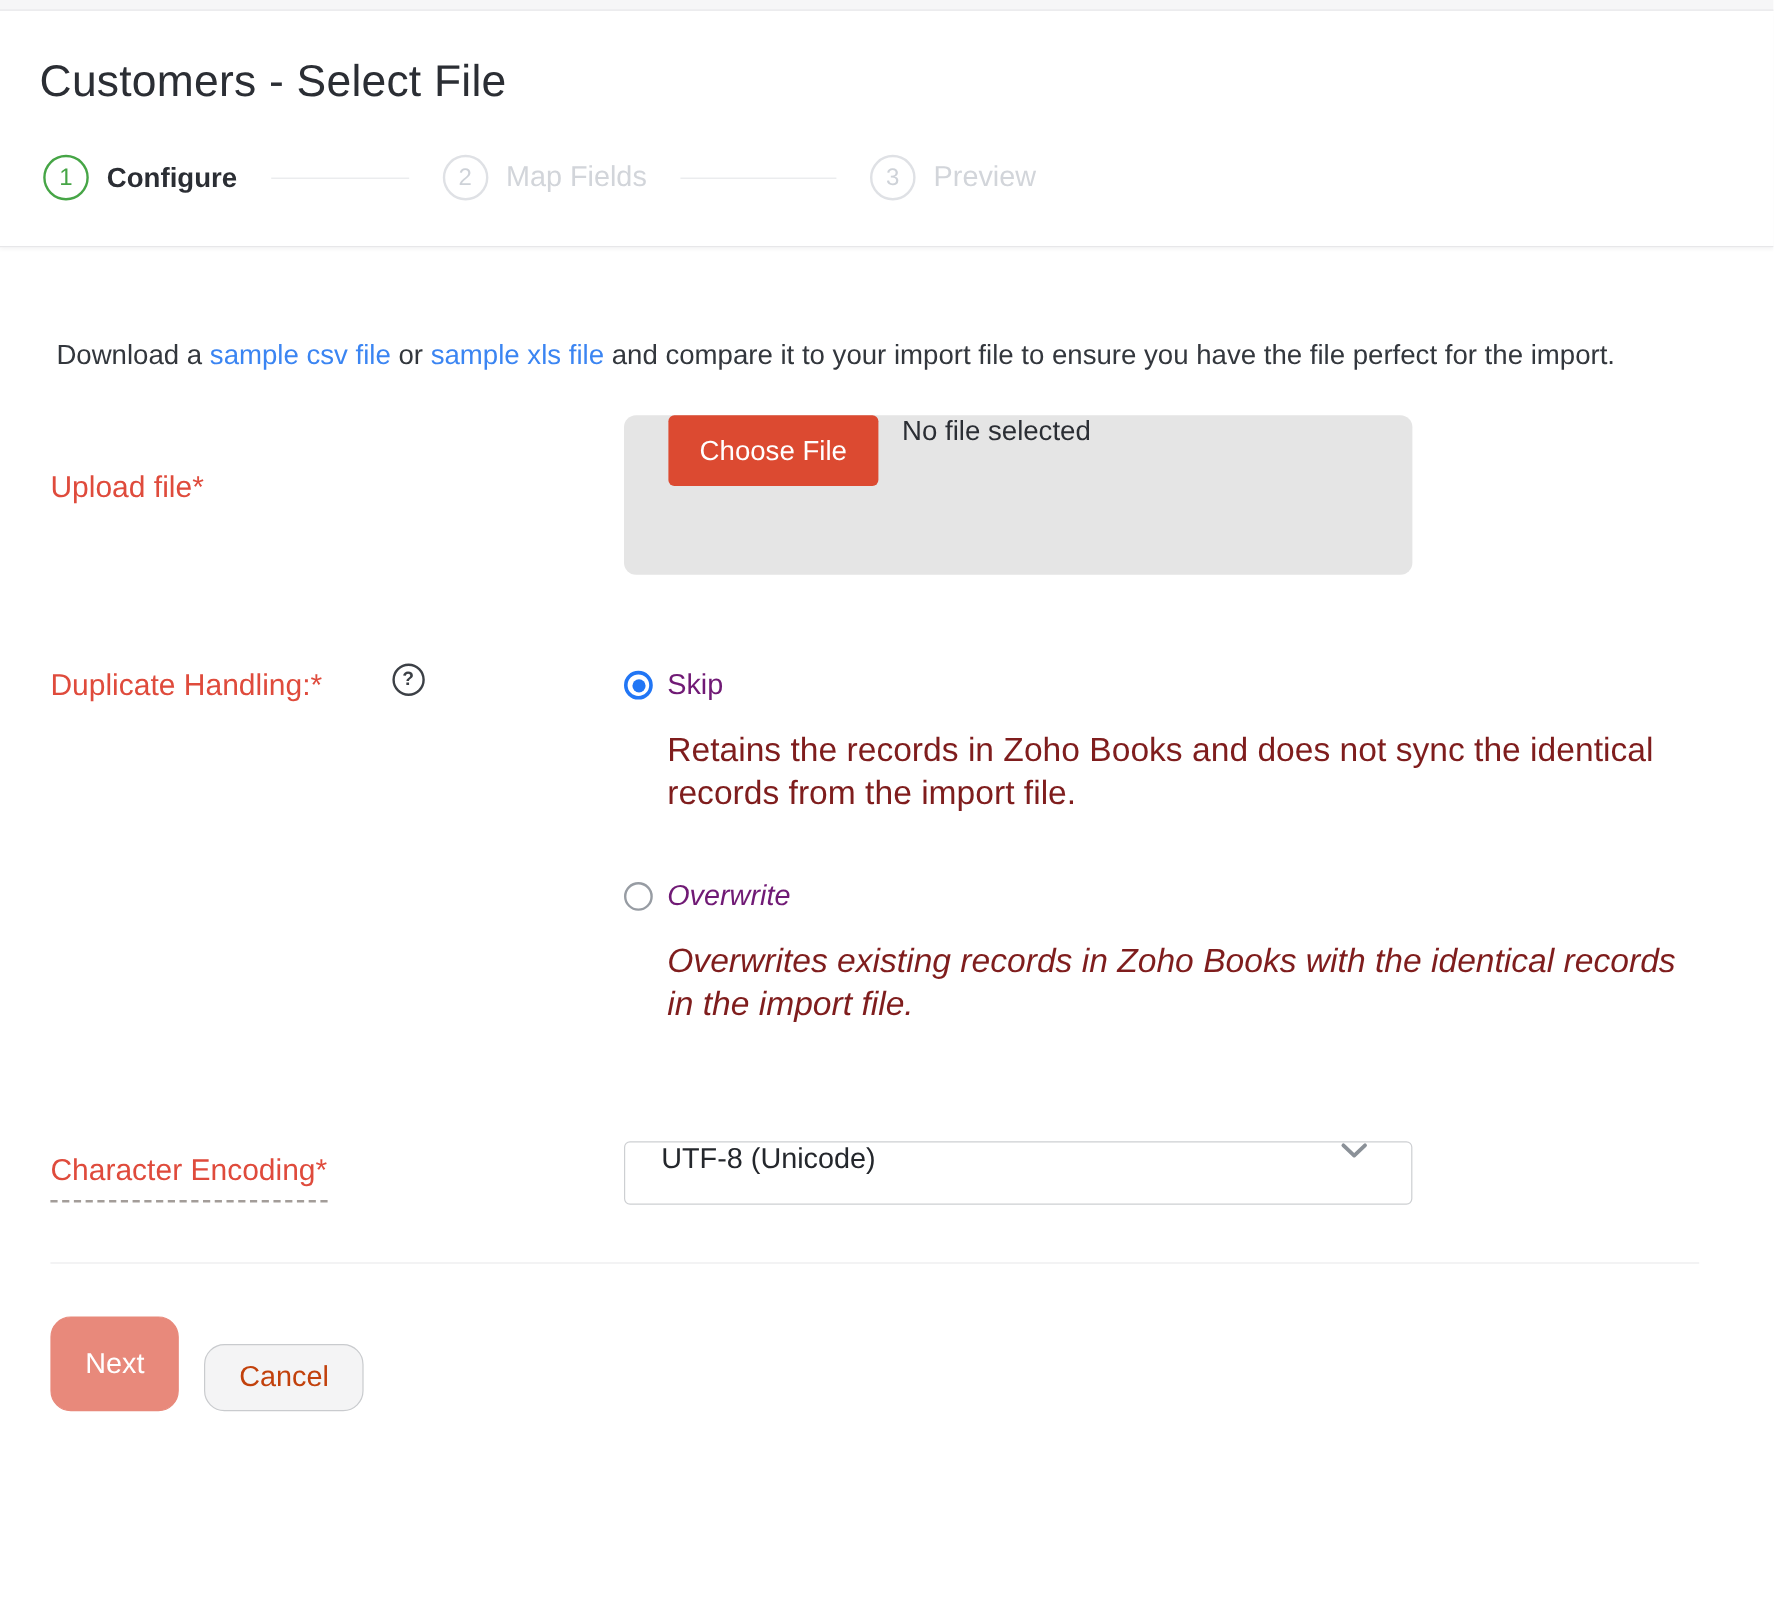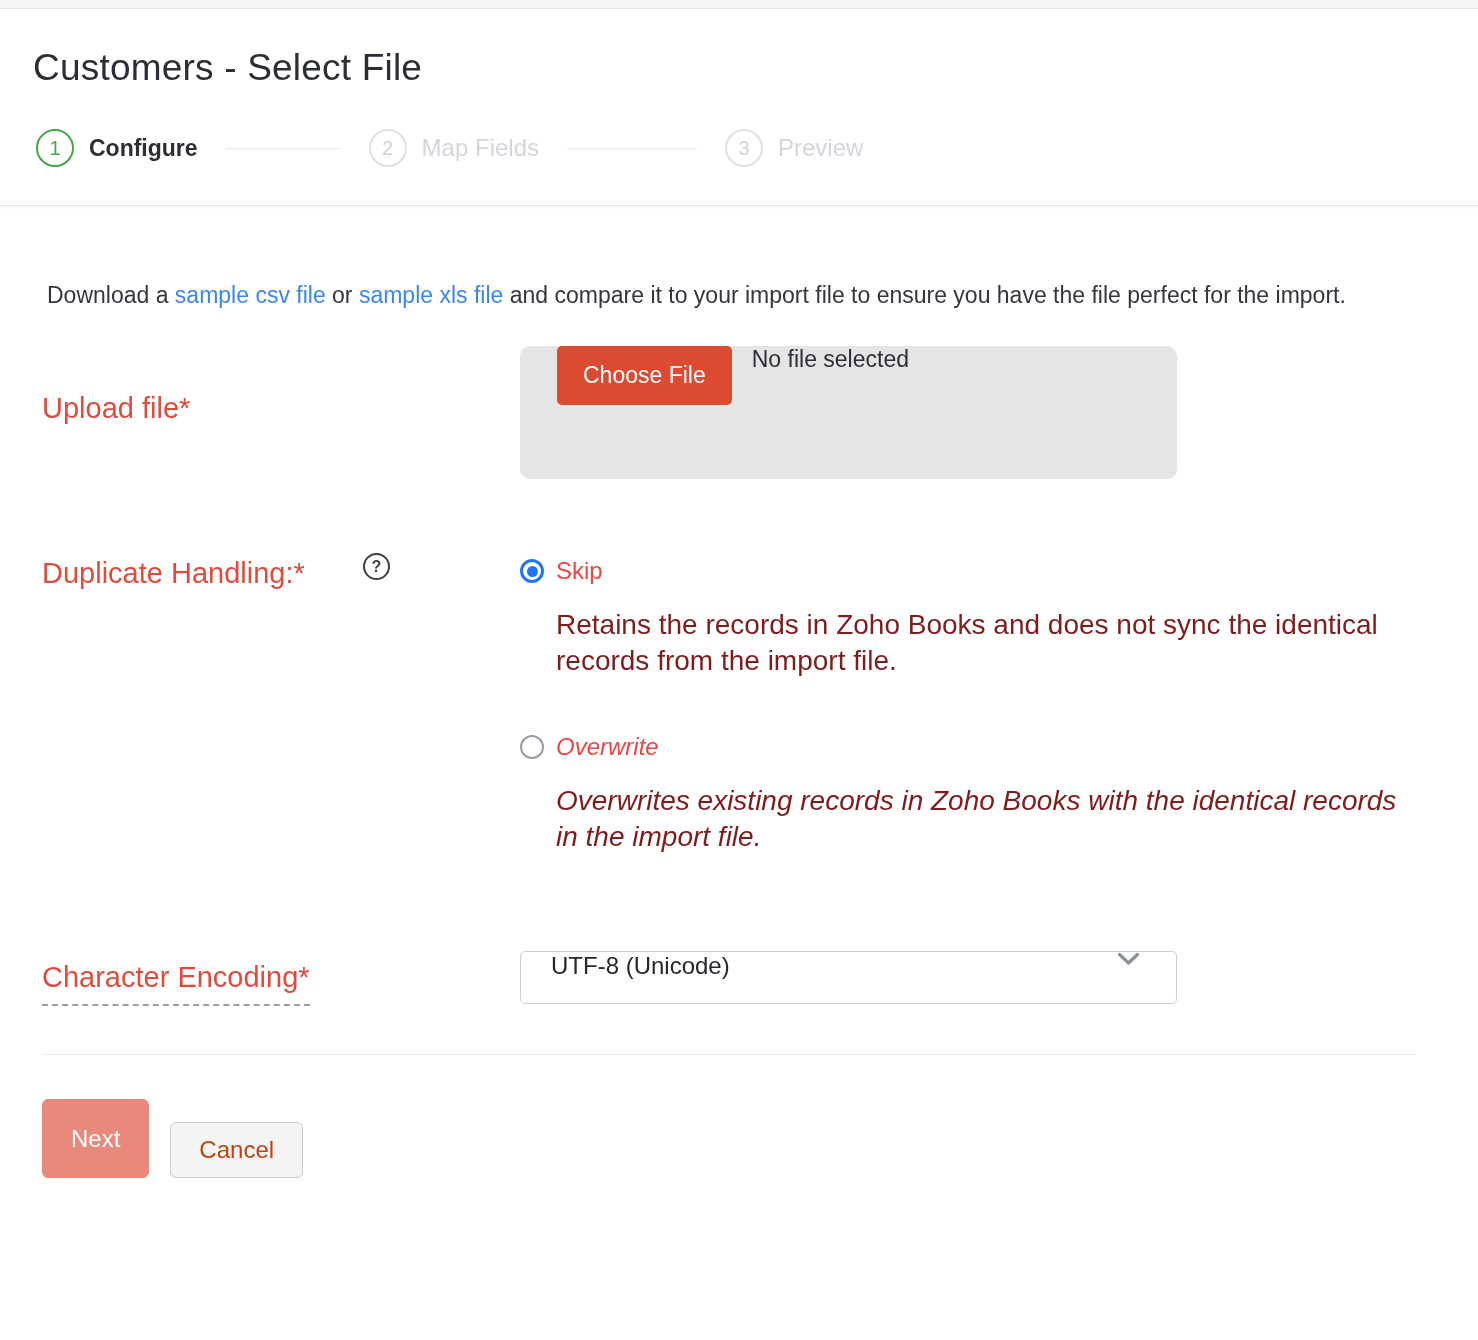--- a/index.html
+++ b/index.html
@@ -59,21 +59,21 @@
     margin-top: 68px;
     margin-left: 5px;
     max-width: 1345px;
     font-size: 23px;
     line-height: 42px;
     color: #33373d;
   }
   .link { color: #3b85f2; cursor: pointer; text-decoration: none; }
   .form-row { display: grid; grid-template-columns: 478px 1fr; }
   .field-label {
-    font-size: 29px;
+    font-size: 25px;
     color: #df4b3c;
     font-weight: 400;
   }
   
   .row-upload { margin-top: 30px; }
   .row-upload .field-label { padding-top: 46px; }
   .upload-card {
     width: 657px; height: 133px;
     background: #e5e5e5;
     border-radius: 10px;
@@ -121,21 +121,21 @@
     flex: none;
   }
   .radio.selected { border: 3px solid #2176f5; }
   .radio.selected::after {
     content: "";
     width: 11px; height: 11px;
     border-radius: 50%;
     background: #2176f5;
   }
   .radio.unselected { border: 2px solid #979ca3; }
-  .radio-label { font-size: 24px; font-weight: 500; color: #ef4444; margin-left: 12px; }
+  .radio-label { font-size: 24px; font-weight: 500; color: #701a75; margin-left: 12px; }
   .radio-desc {
     margin-left: 36px;
     margin-top: 22px;
     max-width: 852px;
     font-size: 28px;
     line-height: 36px;
     color: #7f1d1d;
   }
   .option-overwrite { margin-top: 54px; font-style: italic; }
   
@@ -162,21 +162,21 @@
   .chevron-down { display: inline-flex; flex: none; }
   
   .footer-divider {
     margin: 48px 20px 0 0;
     border-top: 1px solid #ebebed;
   }
   .footer-actions { display: flex; margin-top: 44px; }
   .btn {
     font-size: 24px;
     font-family: "Liberation Sans", sans-serif;
-    border-radius: 6px;
+    border-radius: 17px;
     padding: 13px 28px;
     cursor: pointer;
   }
   .btn-next {
     background: #e8897b;
     color: #ffffff;
     border: 1px solid #e8897b;
   }
   .btn-cancel {
     background: #f4f4f5;

